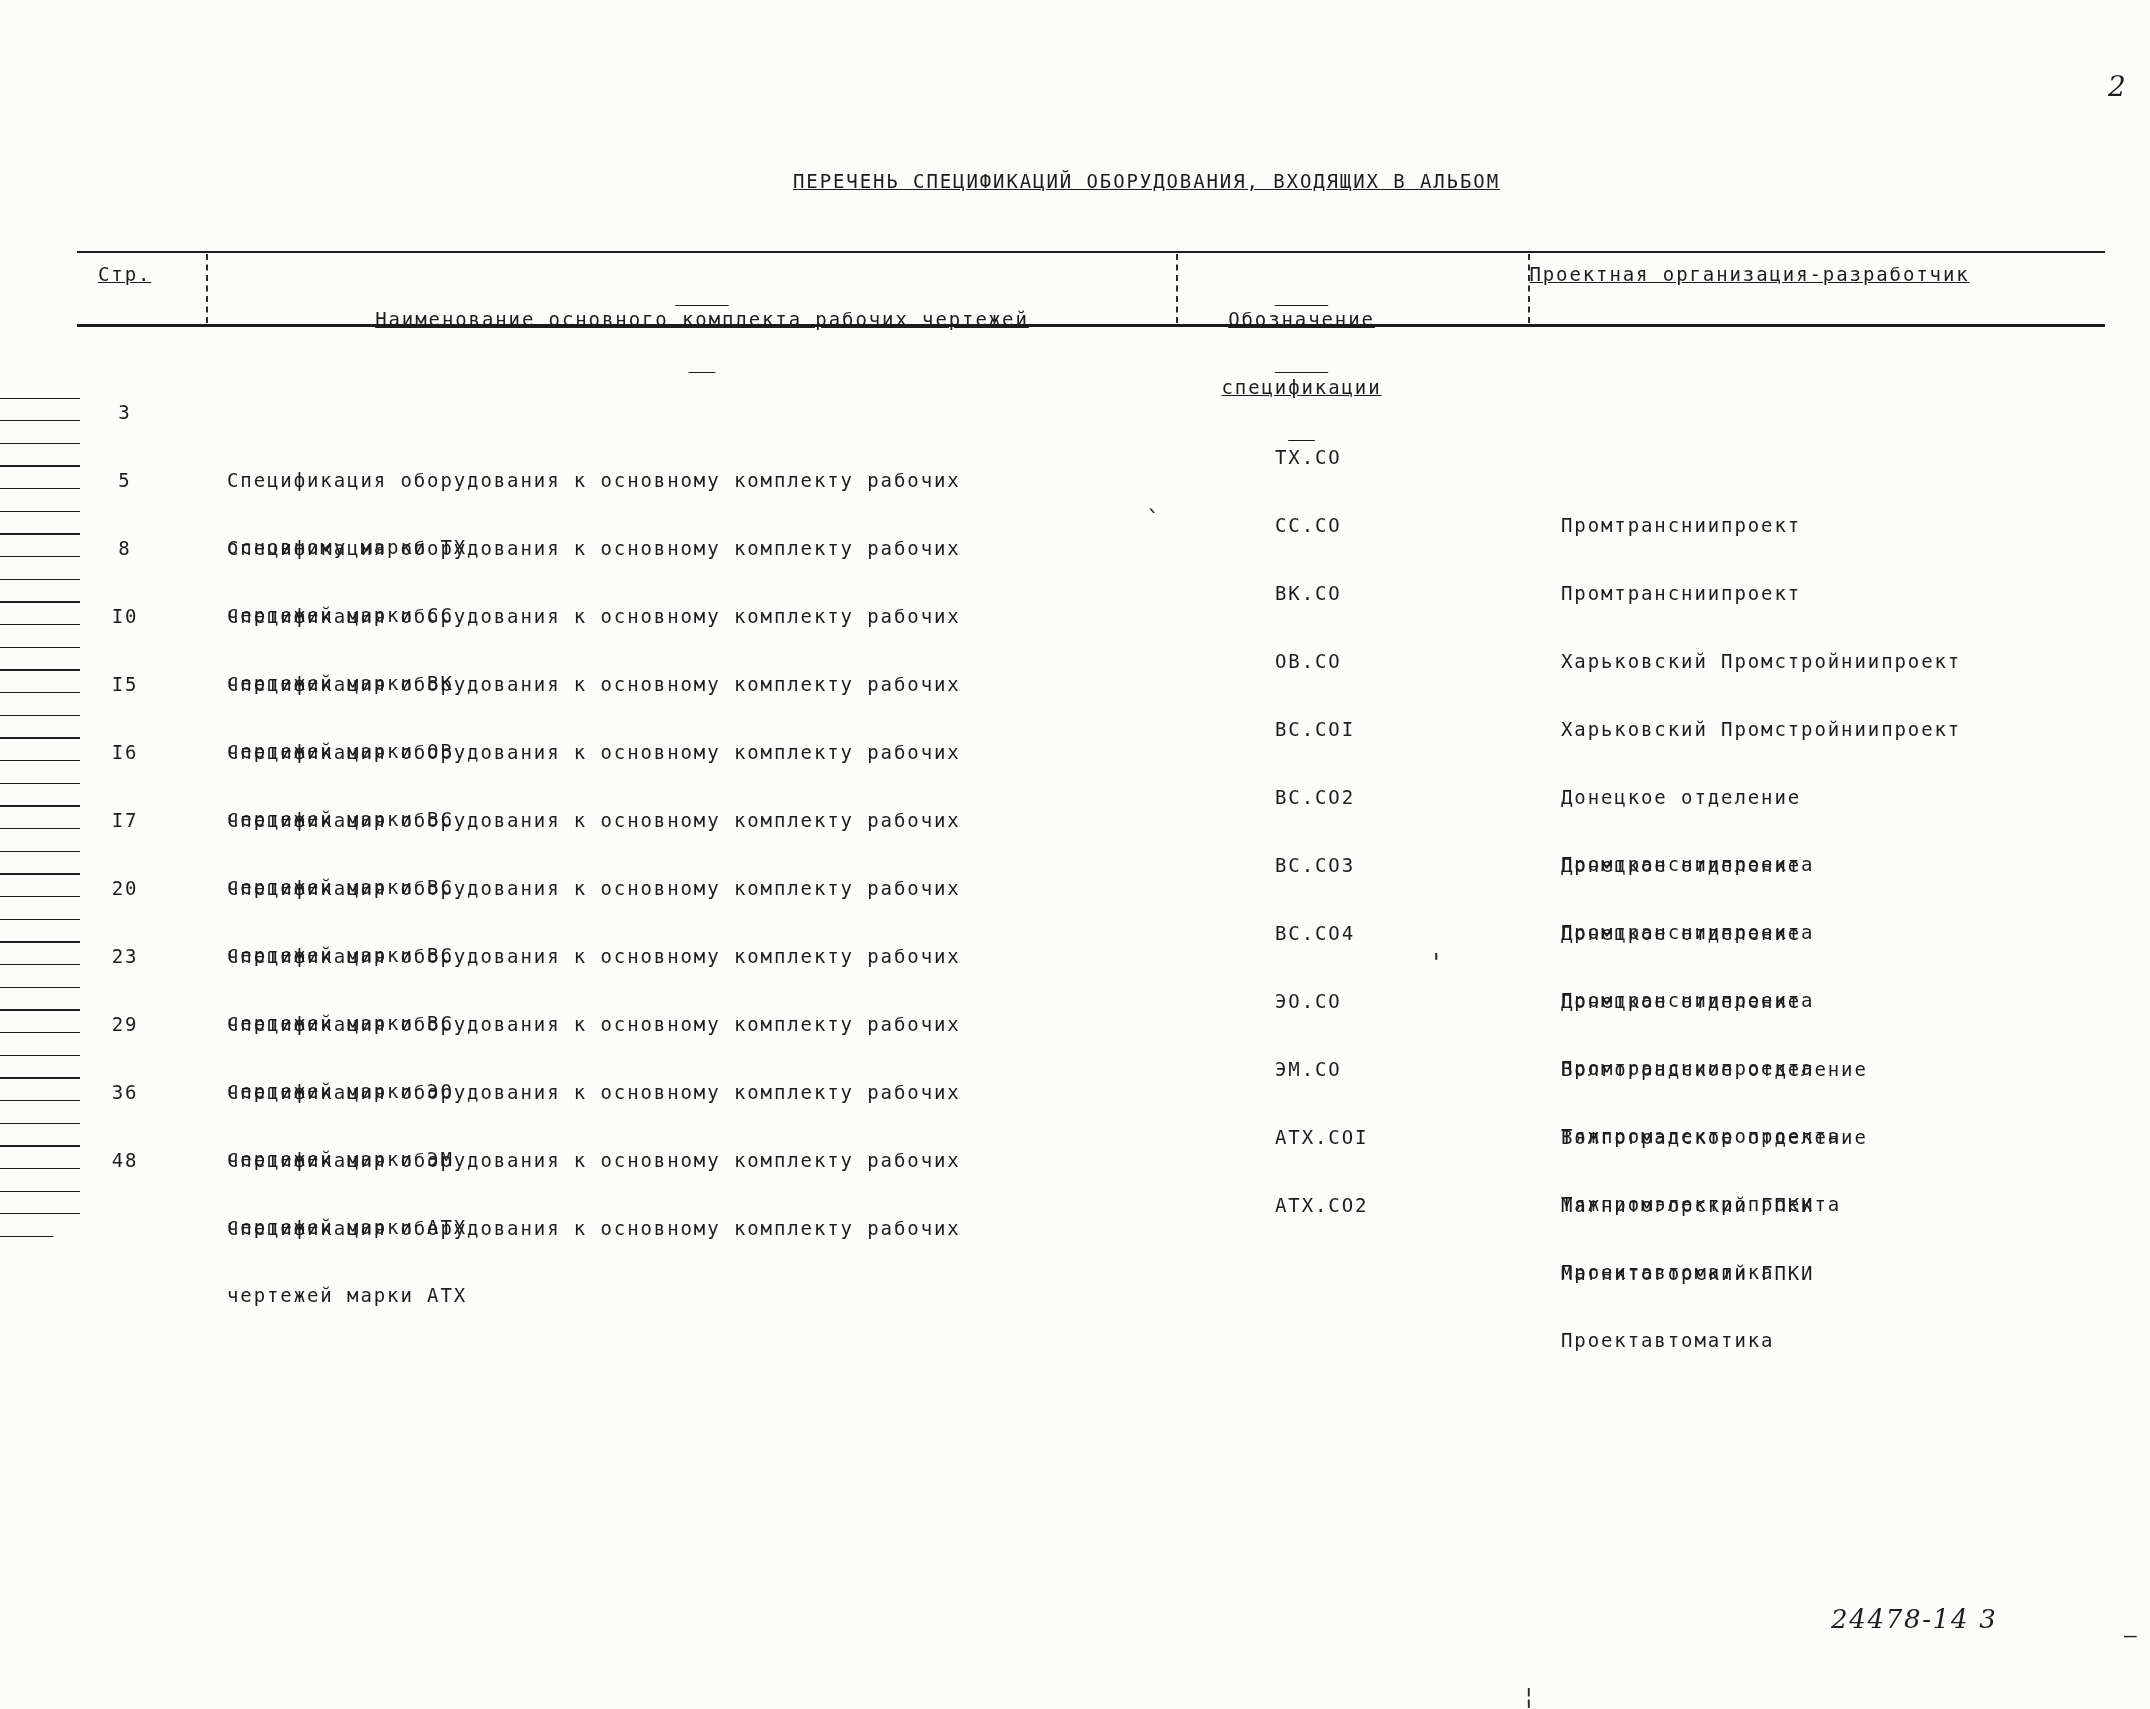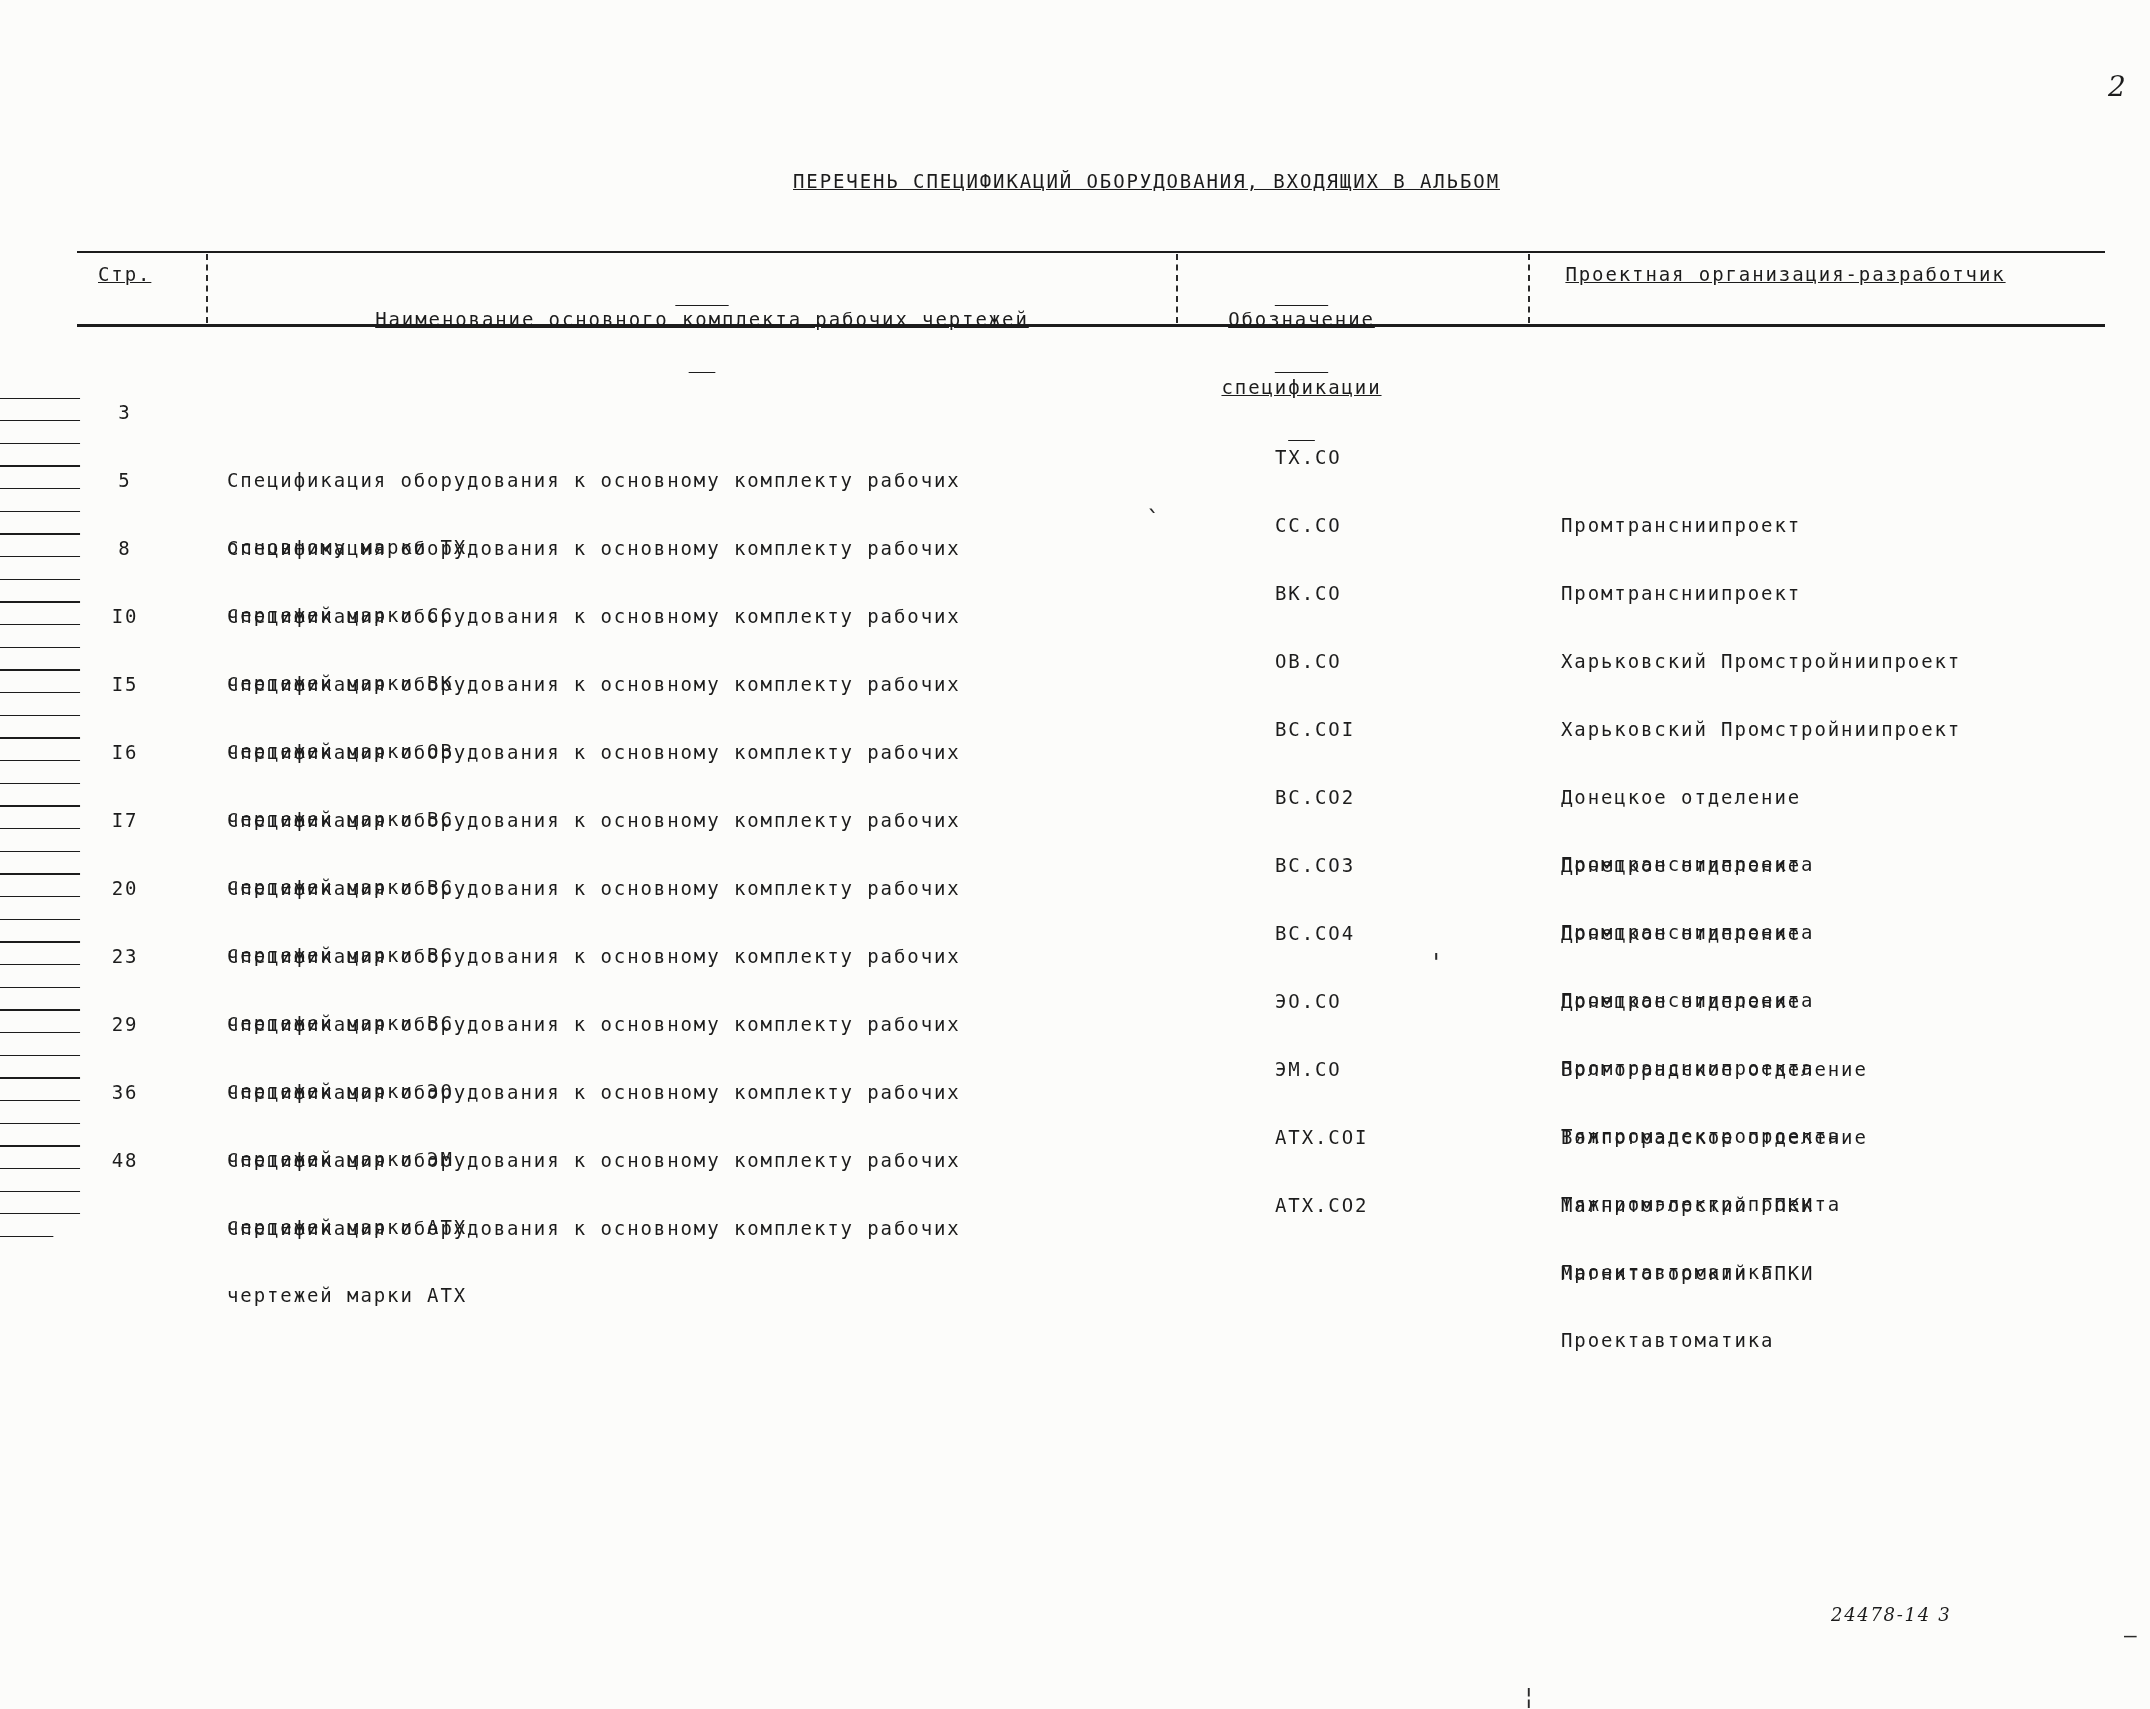--- a/index.html
+++ b/index.html
@@ -24,30 +24,30 @@
   .rule-head { top: 324px; height: 3px; }
 
   .vsep { position: absolute; top: 254px; height: 69px; border-left: 2.2px dashed #2a2a2a; }
   .vsep1 { left: 206px; }
   .vsep2 { left: 1176px; }
   .vsep3 { left: 1528px; }
 
   .h-page { position: absolute; left: 98px; top: 263px; }
   .h-name { position: absolute; left: 227px; top: 263px; width: 950px; text-align: center; }
   .h-spec { position: absolute; left: 1196px; top: 263px; width: 211px; text-align: center; }
-  .h-org  { position: absolute; left: 1508px; top: 263px; width: 555px; text-align: center; }
+  .h-org  { position: absolute; left: 1472px; top: 263px; width: 555px; text-align: center; }
 
   .rows { position: absolute; left: 0; top: 356px; width: 2151px; }
   .row { position: relative; height: 68px; }
   .c-page { position: absolute; left: 89px; width: 72px; text-align: center; }
   .c-name { position: absolute; left: 227px; }
   .c-spec { position: absolute; left: 1275px; }
   .c-org  { position: absolute; left: 1561px; }
 
-  .stamp { position: absolute; left: 1831px; top: 1604px; font-size: 18px; letter-spacing: 1.7px; }
+  .stamp { position: absolute; left: 1831px; top: 1604px; font-size: 26px; letter-spacing: 1.7px; }
 
   .artifact { position: absolute; color: #2a2a2a; }
   .a-tick { left: 1522px; top: 1683px; font-size: 22.5px; }
   .a-dash { left: 2124px; top: 1623px; font-size: 21px; }
   .a-backtick { left: 1146px; top: 506px; font-size: 24px; }
   .a-apos { left: 1429px; top: 949px; font-size: 24px; }
 </style>
 </head>
 <body>
 

